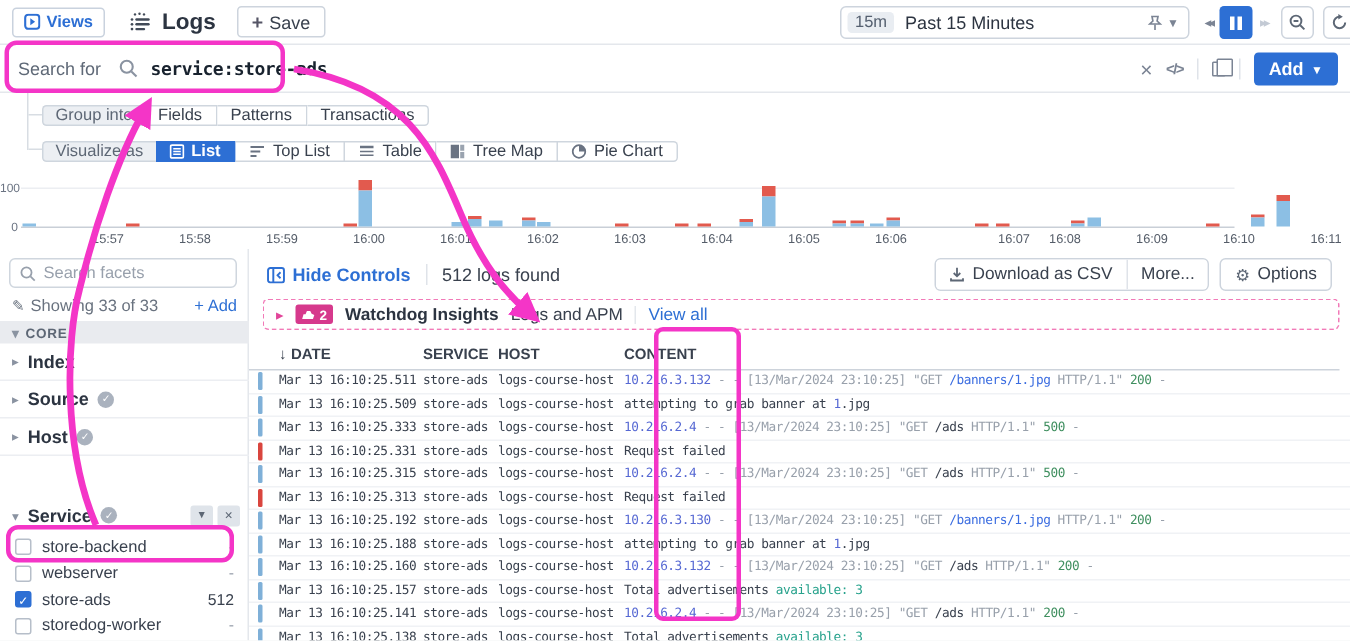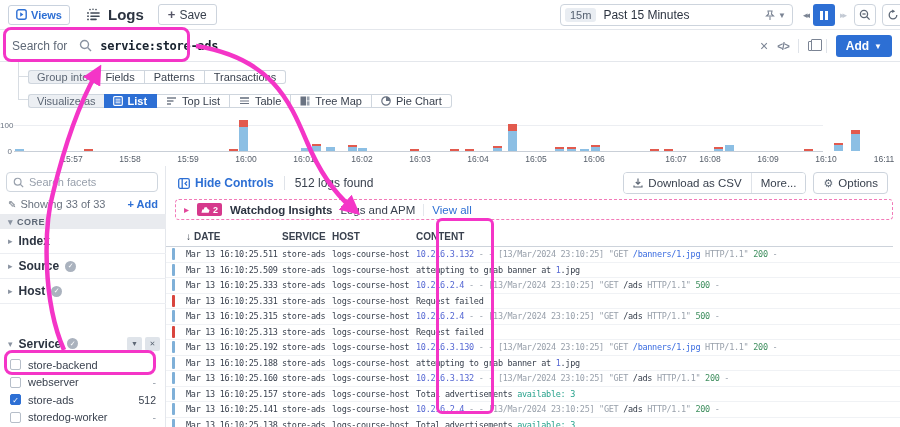--- a/index.html
+++ b/index.html
@@ -65,21 +65,21 @@
   .bar { position:absolute; width:9px; }
   .bar .e { background:#e25a4e; width:100%; }
   .bar .i { background:#8cbfe4; width:100%; }
   .xtick { position:absolute; top:42px; font-size:8.5px; color:#555d69; transform:translateX(-50%); }
 
   
   .sidebar { left:0; top:166px; width:166px; height:261px; border-right:1px solid #e4e7ec; background:#fff; }
   .facet-search { position:absolute; left:6px; top:6px; width:152px; height:20px; border:1px solid #cfd6de; border-radius:4px; display:flex; align-items:center; gap:5px; padding:0 6px; color:#98a0ac; font-size:11px; background:#fff; }
   .showing-row { position:absolute; left:8px; top:32px; width:150px; display:flex; align-items:center; font-size:11px; color:#69727f; }
   .pencil { font-size:10px; margin-right:4px; }
-  .add-facet { margin-left:auto; color:#2d6fd4; font-weight:bold; font-size:11px; }
+  .add-facet { margin-left:auto; color:#2d6fd4; font-weight:normal; font-size:11px; }
   .core-hdr { position:absolute; left:0; top:48px; width:166px; height:15px; background:#e9ebef; display:flex; align-items:center; padding-left:8px; font-size:9px; font-weight:bold; letter-spacing:.5px; color:#5d6775; gap:4px; }
   .facet-group { position:absolute; left:0; width:166px; height:25px; border-bottom:1px solid #eceef2; display:flex; align-items:center; padding-left:8px; gap:6px; }
   .fg-label { font-size:12px; font-weight:bold; color:#2c3441; }
   .chev { color:#8a93a1; font-size:9px; }
   .check-badge { width:11px; height:11px; border-radius:50%; background:#aab2be; color:#fff; font-size:7px; display:flex; align-items:center; justify-content:center; }
   .svc-chips { margin-left:auto; margin-right:6px; display:flex; gap:3px; }
   .svc-chip { width:15px; height:14px; background:#dfe4ea; border-radius:2px; color:#5d6775; font-size:7px; display:flex; align-items:center; justify-content:center; }
   .facet-values { position:absolute; left:0; top:190px; width:166px; }
   .facet-value { height:17.5px; display:flex; align-items:center; padding:0 10px 0 10px; gap:7px; }
   .cbx { width:11px; height:11px; border:1px solid #b6bec9; border-radius:2px; background:#fff; flex:0 0 auto; }

